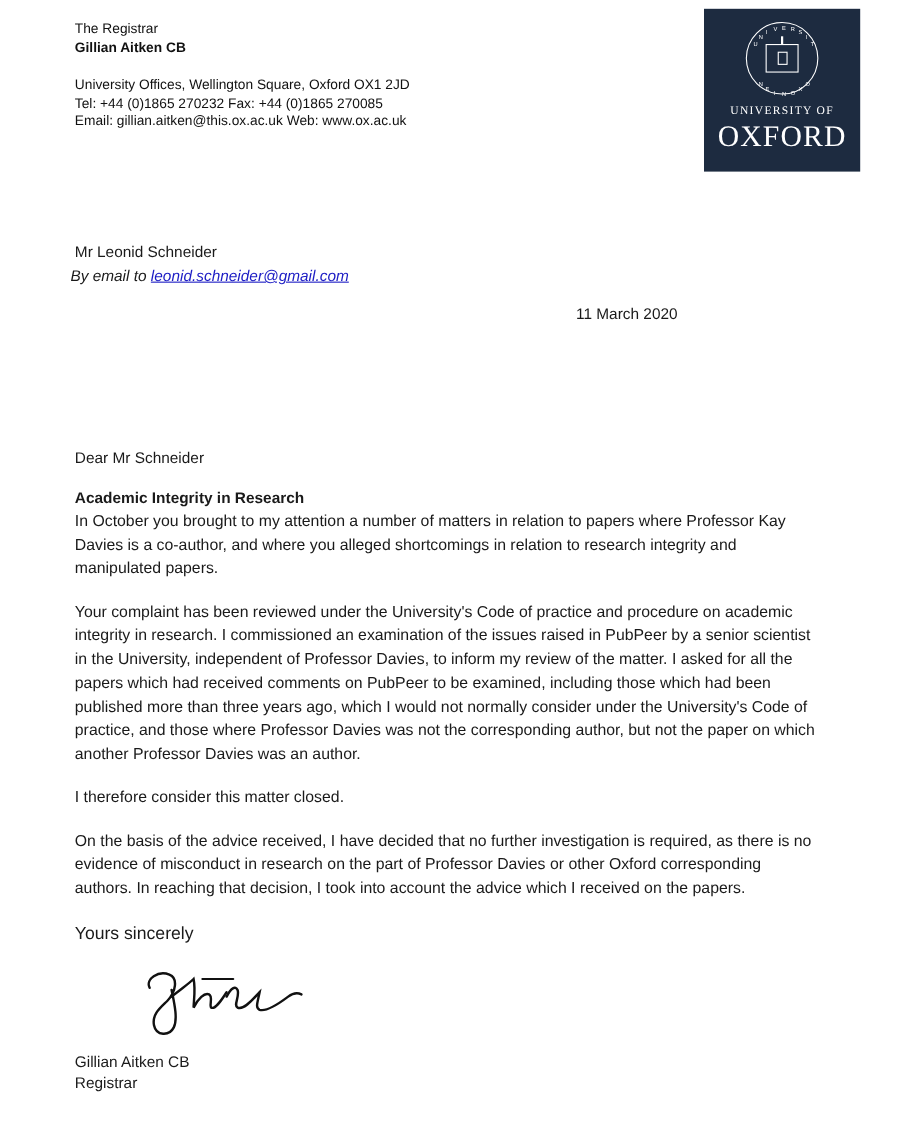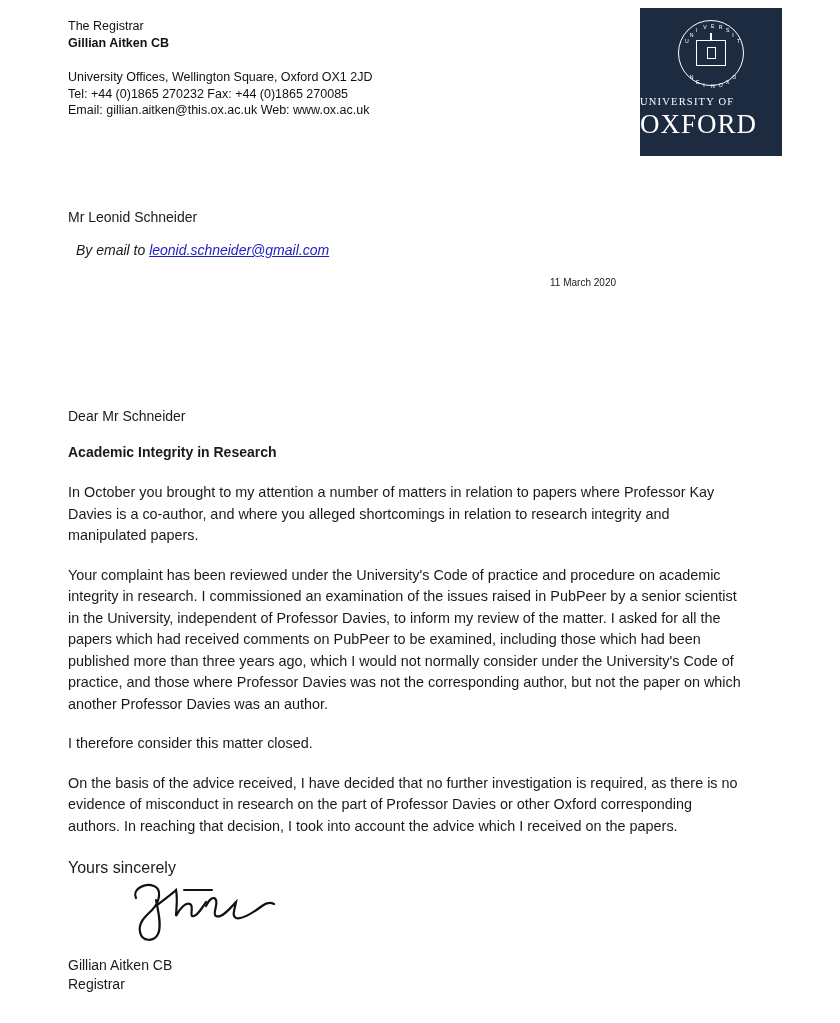--- a/index.html
+++ b/index.html
@@ -45,21 +45,21 @@
 
   
   .logo-box {
     position: absolute;
     left: 640px;
     top: 8px;
     width: 142px;
     height: 148px;
     background: #1d2b40;
     color: #ffffff;
-    text-align: left;
+    text-align: center;
   }
   .crest {
     position: relative;
     margin: 12px auto 0 auto;
     width: 66px;
     height: 66px;
     border-radius: 50%;
     border: 1.6px solid #ffffff;
     box-sizing: border-box;
   }
@@ -115,59 +115,59 @@
     margin-top: 2px;
     font-size: 27px;
     letter-spacing: 1px;
     font-family: Liberation Serif, serif;
   }
 
   
   .recipient {
     position: absolute;
     left: 68px;
-    top: 208px;
+    top: 220px;
     font-size: 14px;
     line-height: 18px;
   }
   .by-email {
     position: absolute;
-    left: 76px;
+    left: 64px;
     top: 242px;
     font-size: 14px;
     font-style: italic;
   }
   .by-email a {
     color: #1c1cc4;
     text-decoration: underline;
   }
 
   .letter-date {
     position: absolute;
     right: 80px;
     top: 277px;
-    font-size: 10px;
+    font-size: 14px;
     text-align: center;
   }
 
   
   .body-wrap {
     position: absolute;
     left: 68px;
     top: 408px;
     width: 692px;
   }
   .salutation {
     font-size: 14px;
     margin: 0 0 20px 0;
   }
   .subject {
     font-size: 14px;
     font-weight: bold;
-    margin: 0 0 22px 0;
+    margin: 0 0 4px 0;
   }
   .para {
     font-size: 14.4px;
     line-height: 21.5px;
     margin: 0 14px 18px 0;
     text-align: left;
   }
   .closing {
     font-size: 16px;
     margin: 22px 0 0 0;

